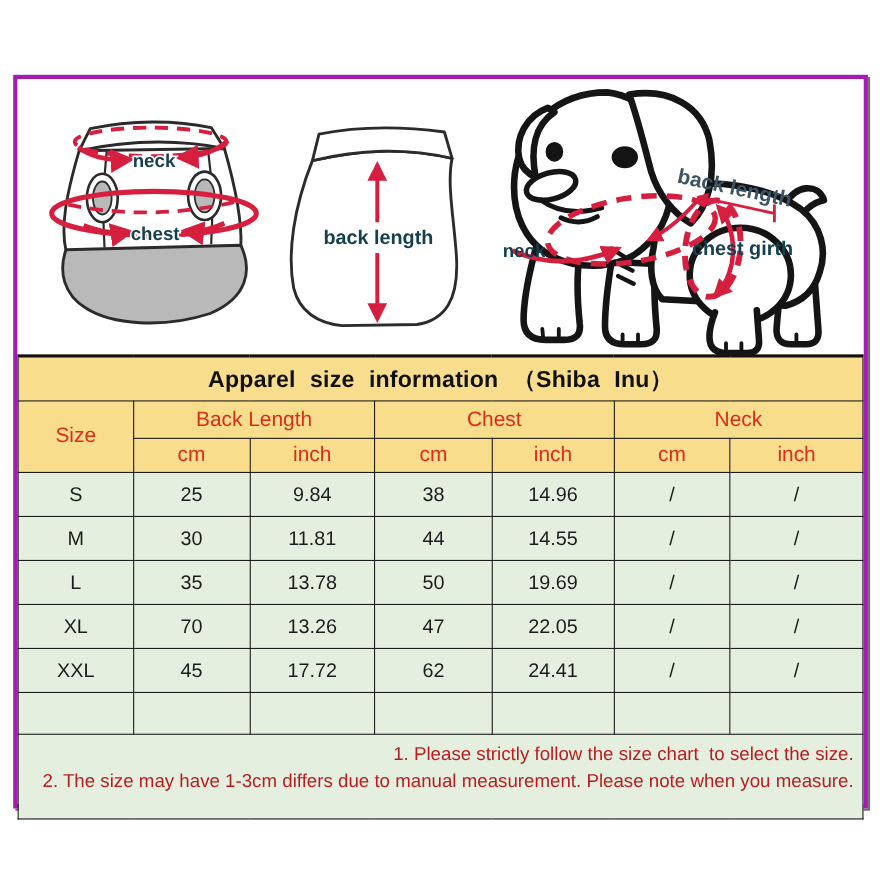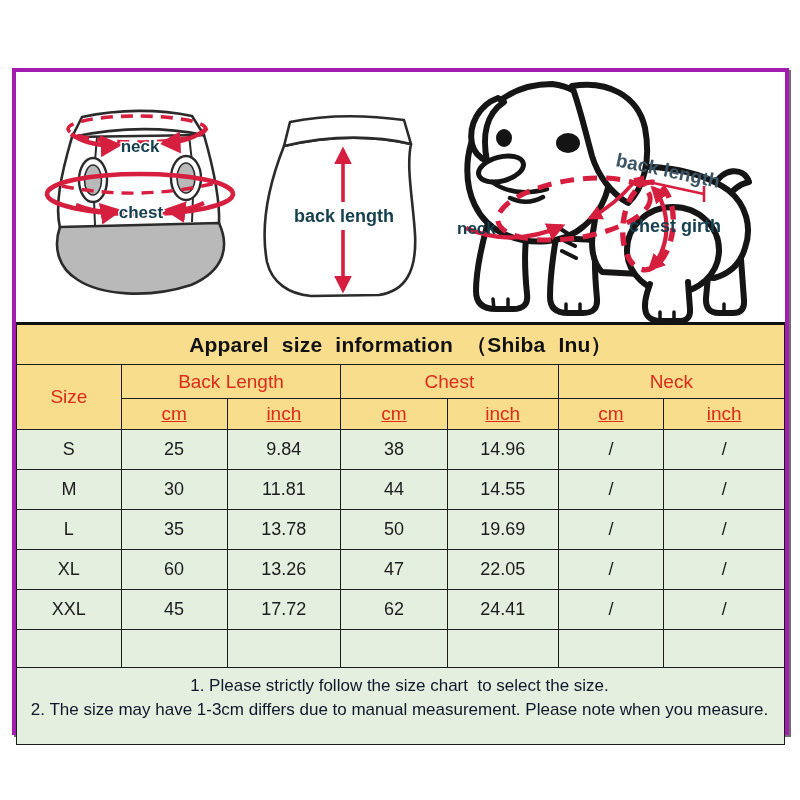--- a/index.html
+++ b/index.html
@@ -25,27 +25,27 @@
   table.size-chart td,table.size-chart th{
     border:1px solid #1c1c1c;text-align:center;vertical-align:middle;
     padding:0;font-weight:normal;
   }
   tr.title-row td{
     height:39px;background:#f8dd8d;color:#111;font-weight:bold;
     font-size:21px;word-spacing:7px;letter-spacing:.2px;
   }
   tr.group-row th,tr.unit-row th{background:#f8dd8d;color:#dd2b1c;font-size:19px;}
   tr.group-row th{height:33px;}
-  tr.unit-row th{height:30px;text-decoration:underline;}
+  tr.unit-row th{height:30px;}
   th.size-corner{font-size:19px;}
   tbody.data-rows td{height:39px;background:#e4efe0;color:#1c1c1c;font-size:18px;}
   tr.empty-row td{height:37px;background:#e4efe0;}
   tr.notes-row td{
-    background:#e4efe0;text-align:center;vertical-align:top;height:70px;
-    padding:6px 8px 0 6px;color:#0f172a;font-size:17px;line-height:1.42;
+    background:#e4efe0;text-align:right;vertical-align:top;height:70px;
+    padding:6px 8px 0 6px;color:#b91c1c;font-size:17px;line-height:1.42;
   }
   .note-line{white-space:pre-wrap;}
   text{font-family:"Liberation Sans", sans-serif;}
 </style>
 </head>
 <body>
 
 <div class="board">
 
   <div class="art">
@@ -214,21 +214,21 @@
           <td>L</td>
           <td>35</td>
           <td>13.78</td>
           <td>50</td>
           <td>19.69</td>
           <td>/</td>
           <td>/</td>
         </tr>
         <tr>
           <td>XL</td>
-          <td>60</td>
+          <td>70</td>
           <td>13.26</td>
           <td>47</td>
           <td>22.05</td>
           <td>/</td>
           <td>/</td>
         </tr>
         <tr>
           <td>XXL</td>
           <td>45</td>
           <td>17.72</td>

